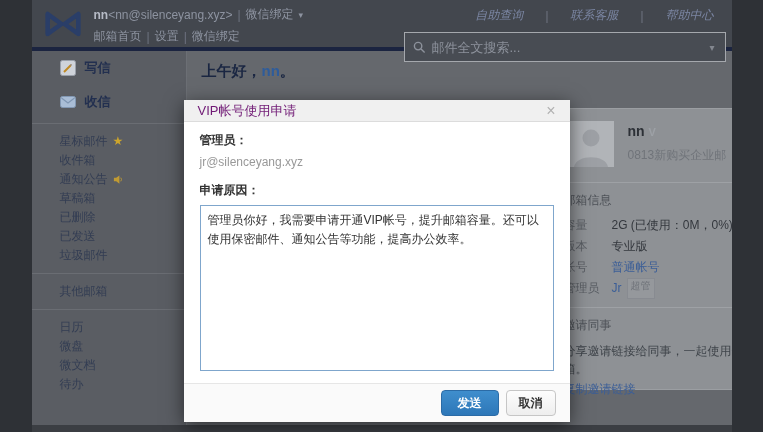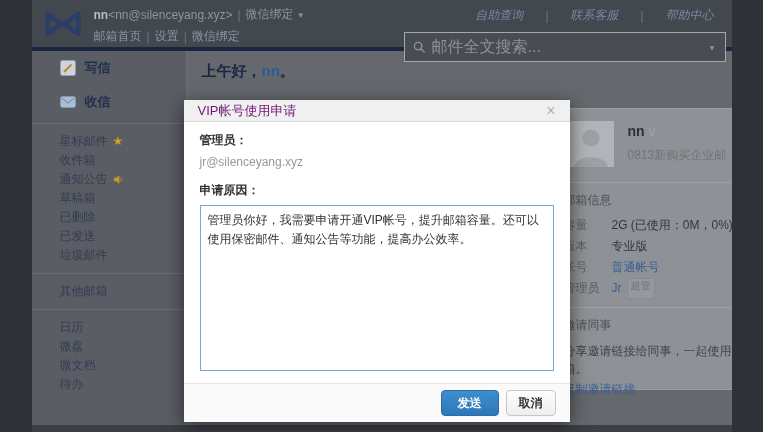--- a/index.html
+++ b/index.html
@@ -18,21 +18,21 @@
   .nav-line { margin-top:5px; display:flex; align-items:center; gap:5px; }
   .caret { font-size:9px; color:#8d93a0; }
   .quick-links { position:absolute; right:10px; top:7px; display:flex; align-items:center; gap:22px; font-size:12px;font-style:italic; }
   .quick-links .hdr-link { color:#7b86a3; }
   .header-line { position:absolute; left:0; top:47px; width:763px; height:4px; background:#1b2440; }
 
   
   .search-box { position:absolute; right:6px; top:32px; width:322px; height:30px; background:#484c53;
     border:1px solid #a5a8ad; display:flex; align-items:center; padding:0 8px; z-index:3; }
   .search-box svg { flex:0 0 auto; }
-  .search-input { flex:1; background:transparent; border:none; outline:none; color:#8d929c; font-size:16px; margin-left:6px; }
+  .search-input { flex:1; background:transparent; border:none; outline:none; color:#8d929c; font-size:13px; margin-left:6px; }
   .search-input::placeholder { color:#8d929c; opacity:1; }
   .search-caret { color:#83878f; font-size:10px; cursor:pointer; padding:0 2px; }
 
   
   .sidebar { position:absolute; left:0; top:51px; width:155px; height:374px; background:#5a5d63; border-right:1px solid #6c6f75; }
   .side-item { display:flex; align-items:center; gap:9px; padding:6px 0 6px 28px; font-size:13px; font-weight:bold; color:#222f4f; cursor:pointer; }
   .side-item.compose-group { padding-top:8px; padding-bottom:8px; }
   .side-divider { border-top:1px solid #6a6d73; margin:4px 0; }
   .folder-item { padding:2px 0 2px 28px; font-size:12px; color:#333d53; line-height:15px; cursor:pointer; display:flex; align-items:center; gap:5px; }
   .folder-block { padding:4px 0; }

